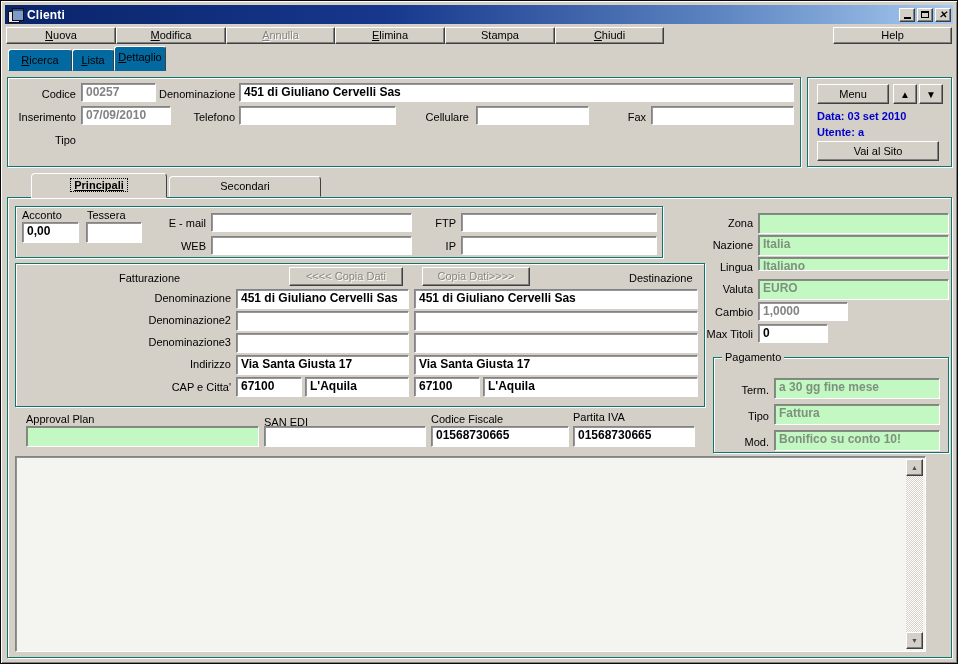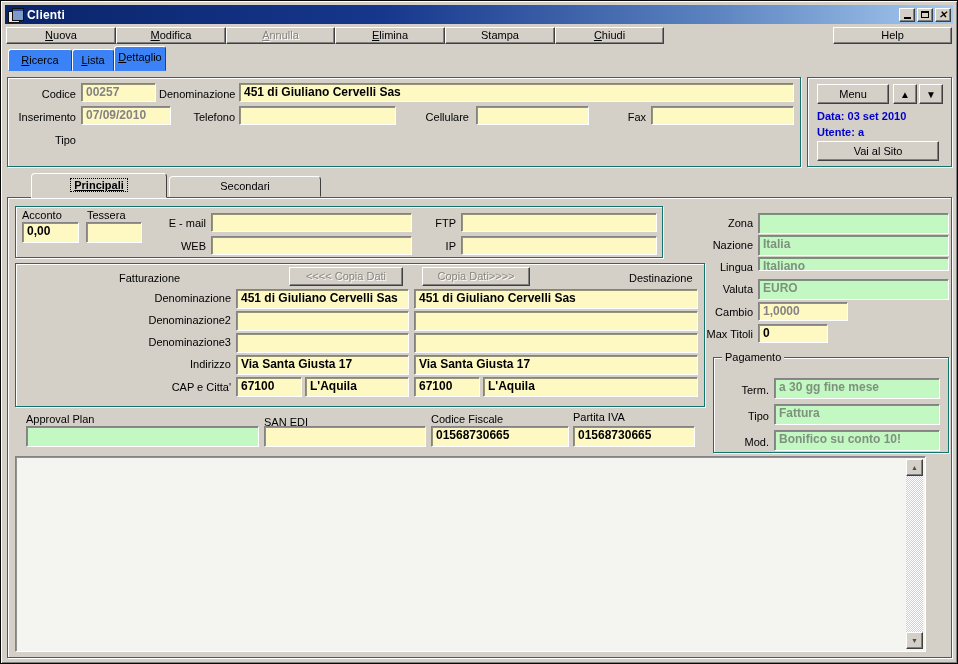--- a/index.html
+++ b/index.html
@@ -26,30 +26,30 @@
           font-size:9px; font-weight:bold; color:#000; }
   .g-min { width:7px; height:2px; background:#000; margin-top:7px; }
   .g-max { width:8px; height:7px; border:1px solid #000; border-top-width:2px; }
   .g-x   { font-size:10px; line-height:10px; font-weight:bold; }
 
   .btn3d { background:#d4d0c8; border:1px solid; border-color:#fff #404040 #404040 #fff;
            box-shadow: inset -1px -1px 0 #808080; text-align:center; cursor:default; }
   .tbtn { position:absolute; top:26px; height:17px; line-height:14px; font-size:11px; }
   .disabledtxt { color:#87857f; text-shadow:1px 1px 0 #fff; }
 
-  .tab { position:absolute; background:#3b82f6; border:1px solid; border-color:#fff #404040 transparent #fff;
+  .tab { position:absolute; background:#0369a1; border:1px solid; border-color:#fff #404040 transparent #fff;
          border-radius:3px 3px 0 0; text-align:center; font-size:11px; line-height:20px; }
   .tab.active { z-index:3; font-size:11px; }
 
   .etched { position:absolute; border:1px solid #0f766e; box-shadow: 1px 1px 0 #fff, inset 1px 1px 0 #fff; }
 
   .lbl { position:absolute; font-size:11px; line-height:13px; white-space:nowrap; }
   .r { text-align:right; }
 
-  .field { position:absolute; background:#fef9c3; border:1px solid; border-color:#848284 #fff #fff #848284;
+  .field { position:absolute; background:#ffffff; border:1px solid; border-color:#848284 #fff #fff #848284;
            box-shadow: inset 1px 1px 0 rgba(64,64,64,.55);
            padding:1px 4px; font-size:12px; font-weight:bold; line-height:15px;
            white-space:nowrap; overflow:hidden; }
   .field.green { background:#c3f8c3; color:#7e917e; }
   .field.dim   { color:#848284; }
 
   .blue { color:#0000cc; font-weight:bold; }
 
   .subtab { position:absolute; background:#d4d0c8; border:1px solid; border-color:#fff #404040 transparent #fff;
             border-radius:4px 4px 0 0; text-align:center; font-size:11px; }

